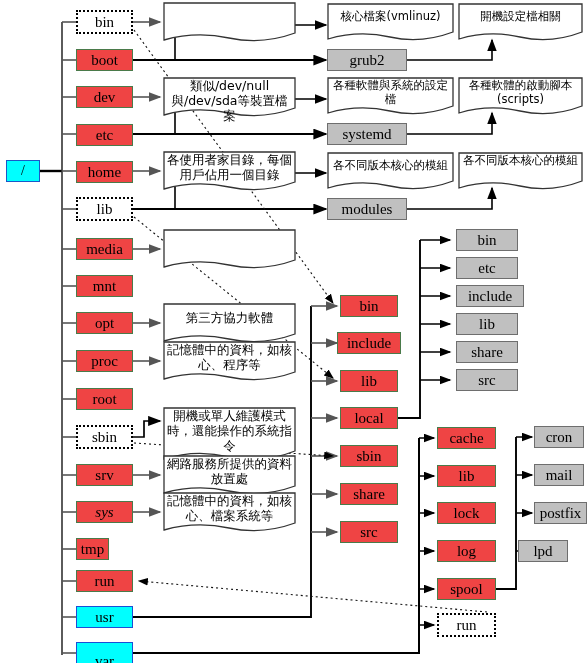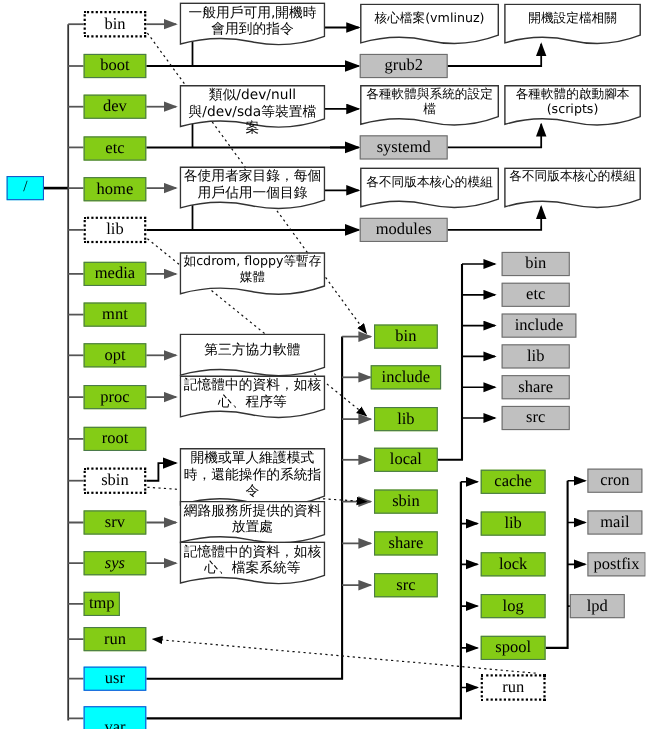--- a/index.html
+++ b/index.html
@@ -23,21 +23,21 @@
     display:flex;
     align-items:center;
     justify-content:center;
     font-size:15px;
     line-height:1;
     color:#000;
     white-space:nowrap;
     z-index:3;
   }
   .node.green{
-    background:#84cc16;
+    background:#ef4444;
     border:1px solid #4a7a4a;
   }
   .node.gray{
     background:#c0c0c0;
     border:1px solid #6e6e6e;
   }
   .node.cyan{
     background:#00ffff;
     border:1px solid #1a4fd6;
   }
@@ -243,39 +243,37 @@
     <span>usr</span>
     </div>
   <div class="node cyan" style="left:76px;top:642px;width:57px;height:38px;">
     <span>var</span>
     </div>
 
   <div class="note" style="left:163px;top:2px;width:133px;height:42px;">
     <svg width="133" height="42">
         <path d="M1,1 H132 V31 Q99,43 66,36 Q33,29 1,38 Z" fill="#fff" stroke="#333" stroke-width="1.3"></path>
       </svg>
-    <div class="ntext">一般用戶可用,開機時會用到的指令</div>
   </div>
   <div class="note" style="left:163px;top:77px;width:133px;height:42px;">
     <svg width="133" height="42">
         <path d="M1,1 H132 V31 Q99,43 66,36 Q33,29 1,38 Z" fill="#fff" stroke="#333" stroke-width="1.3"></path>
       </svg>
     <div class="ntext">類似/dev/null與/dev/sda等裝置檔案</div>
   </div>
   <div class="note" style="left:163px;top:151px;width:133px;height:42px;">
     <svg width="133" height="42">
         <path d="M1,1 H132 V31 Q99,43 66,36 Q33,29 1,38 Z" fill="#fff" stroke="#333" stroke-width="1.3"></path>
       </svg>
     <div class="ntext">各使用者家目錄，每個用戶佔用一個目錄</div>
   </div>
   <div class="note small" style="left:163px;top:229px;width:133px;height:42px;">
     <svg width="133" height="42">
         <path d="M1,1 H132 V31 Q99,43 66,36 Q33,29 1,38 Z" fill="#fff" stroke="#333" stroke-width="1.3"></path>
       </svg>
-    <div class="ntext">如cdrom, floppy等暫存媒體</div>
   </div>
   <div class="note" style="left:163px;top:303px;width:133px;height:42px;">
     <svg width="133" height="42">
         <path d="M1,1 H132 V31 Q99,43 66,36 Q33,29 1,38 Z" fill="#fff" stroke="#333" stroke-width="1.3"></path>
       </svg>
     <div class="ntext" style="top:7px;">第三方協力軟體</div>
   </div>
   <div class="note" style="left:163px;top:341px;width:133px;height:42px;">
     <svg width="133" height="42">
         <path d="M1,1 H132 V31 Q99,43 66,36 Q33,29 1,38 Z" fill="#fff" stroke="#333" stroke-width="1.3"></path>

